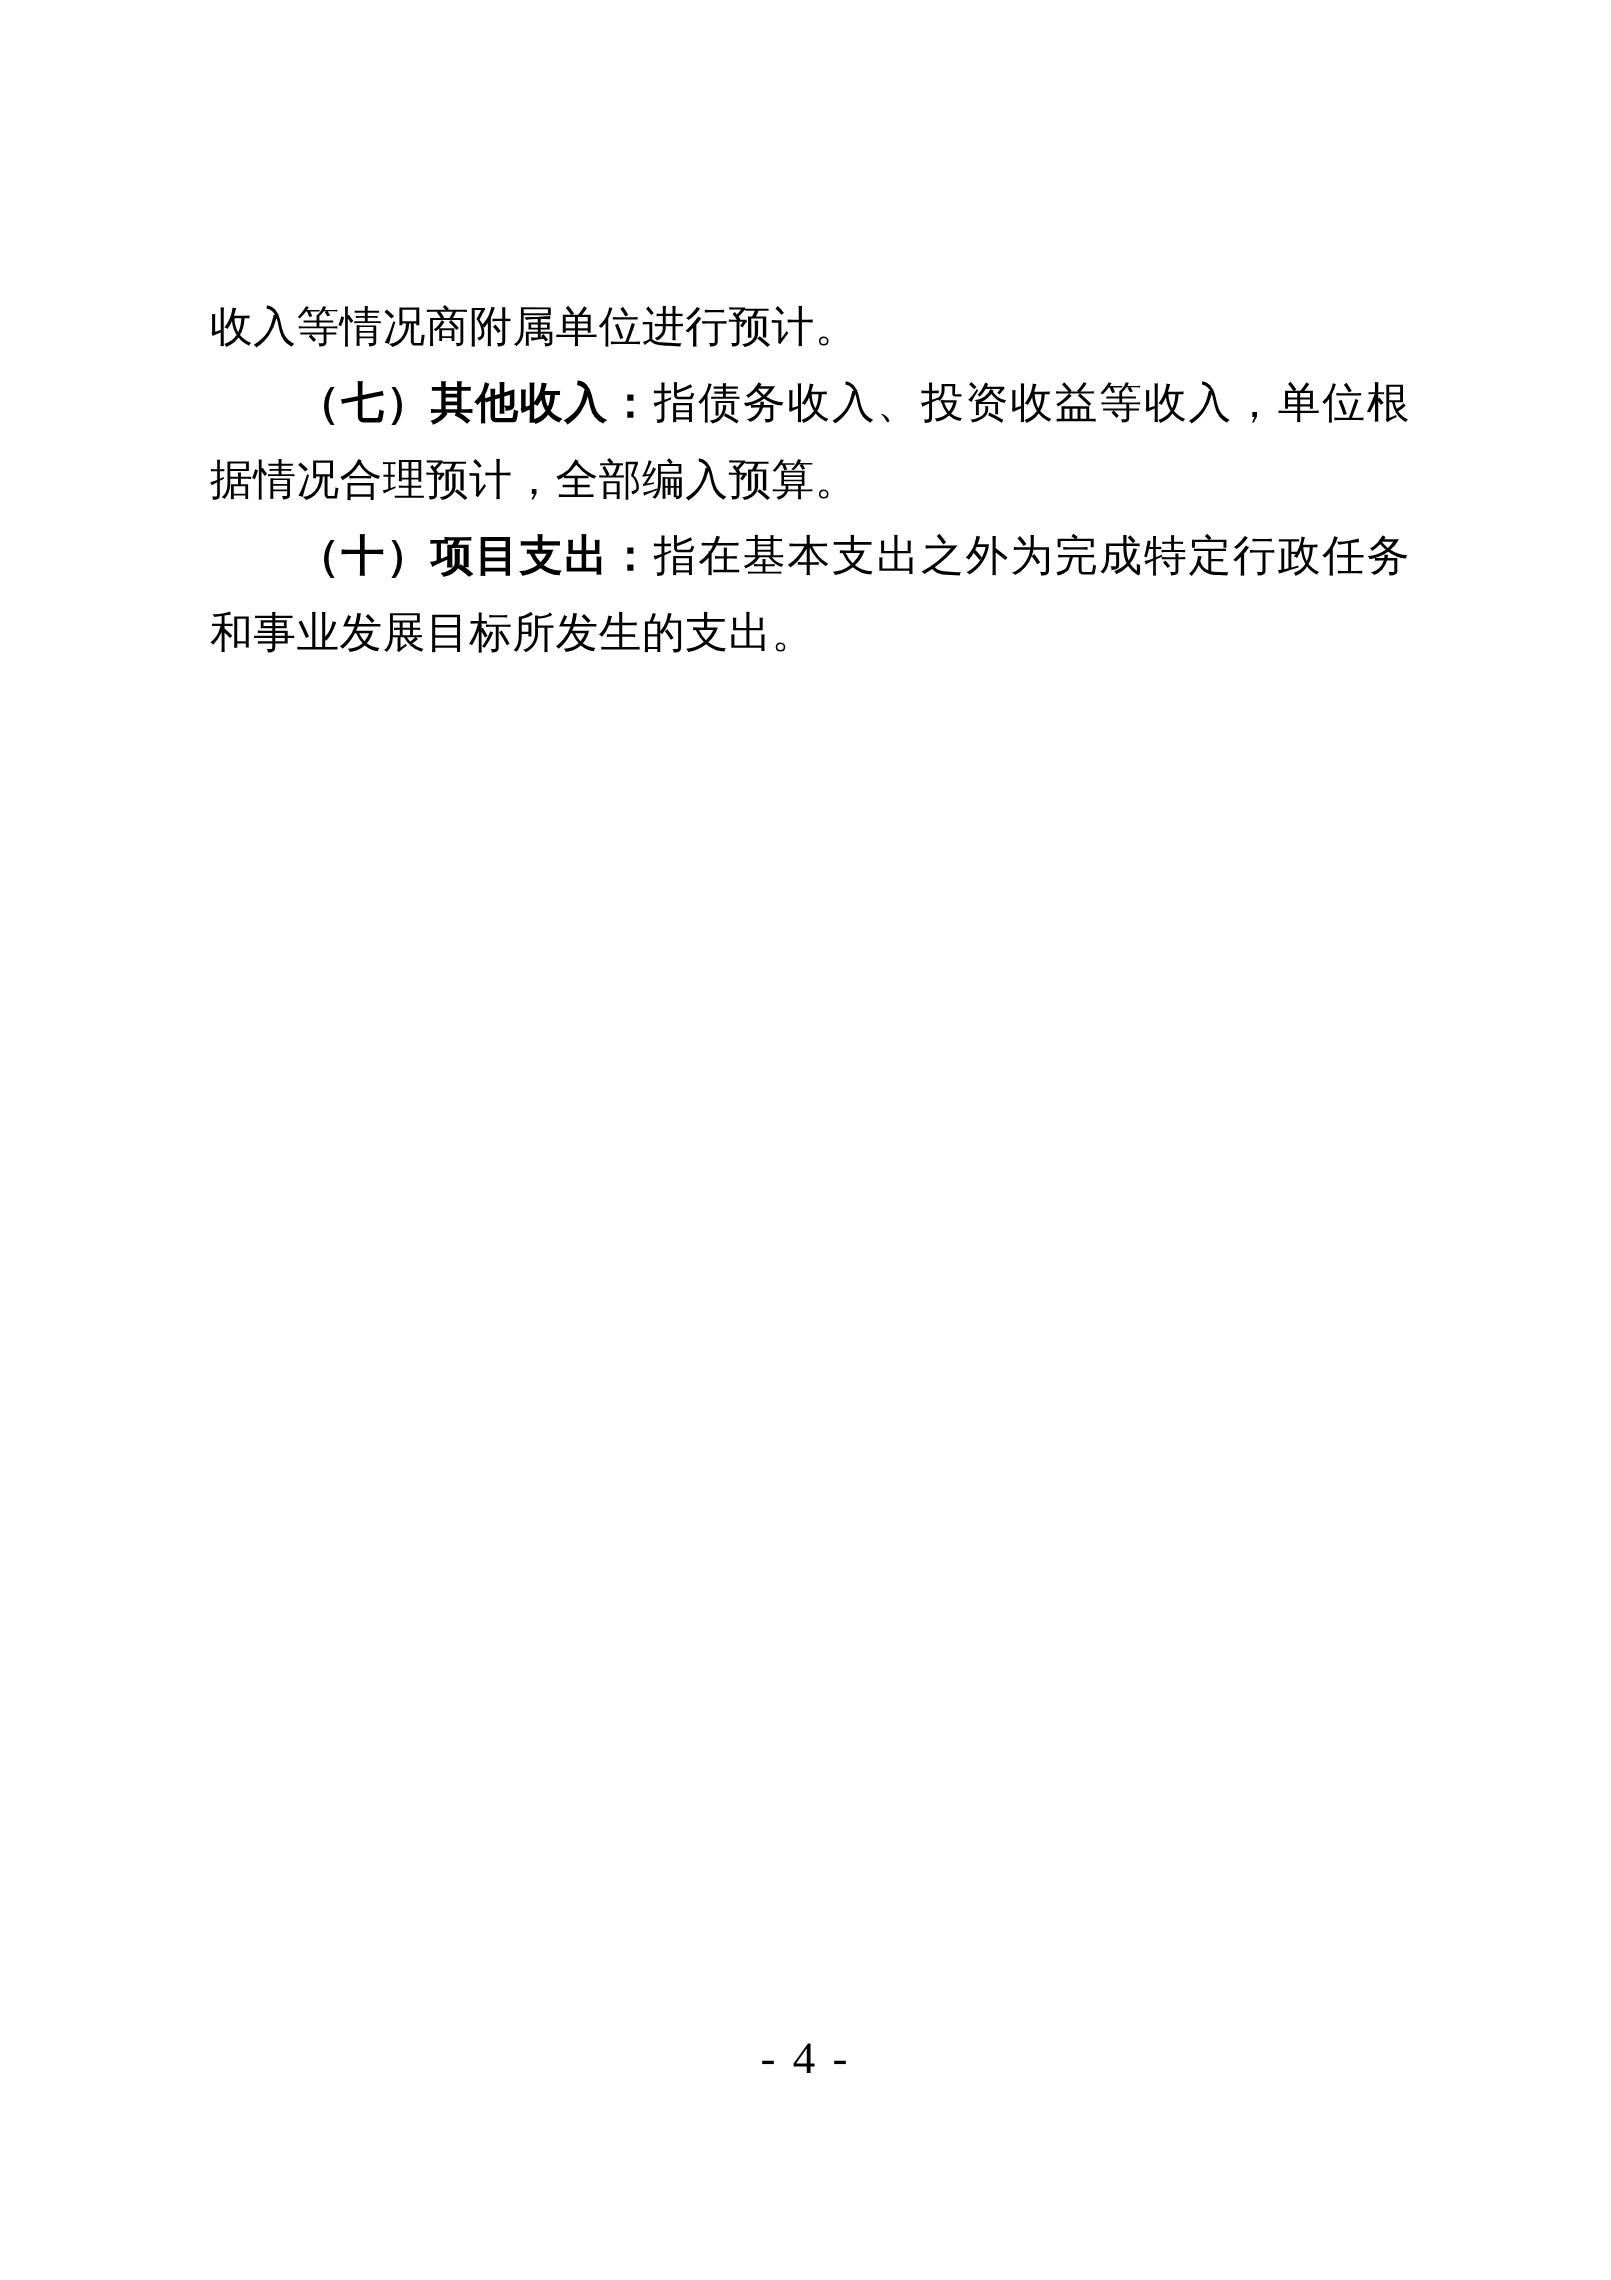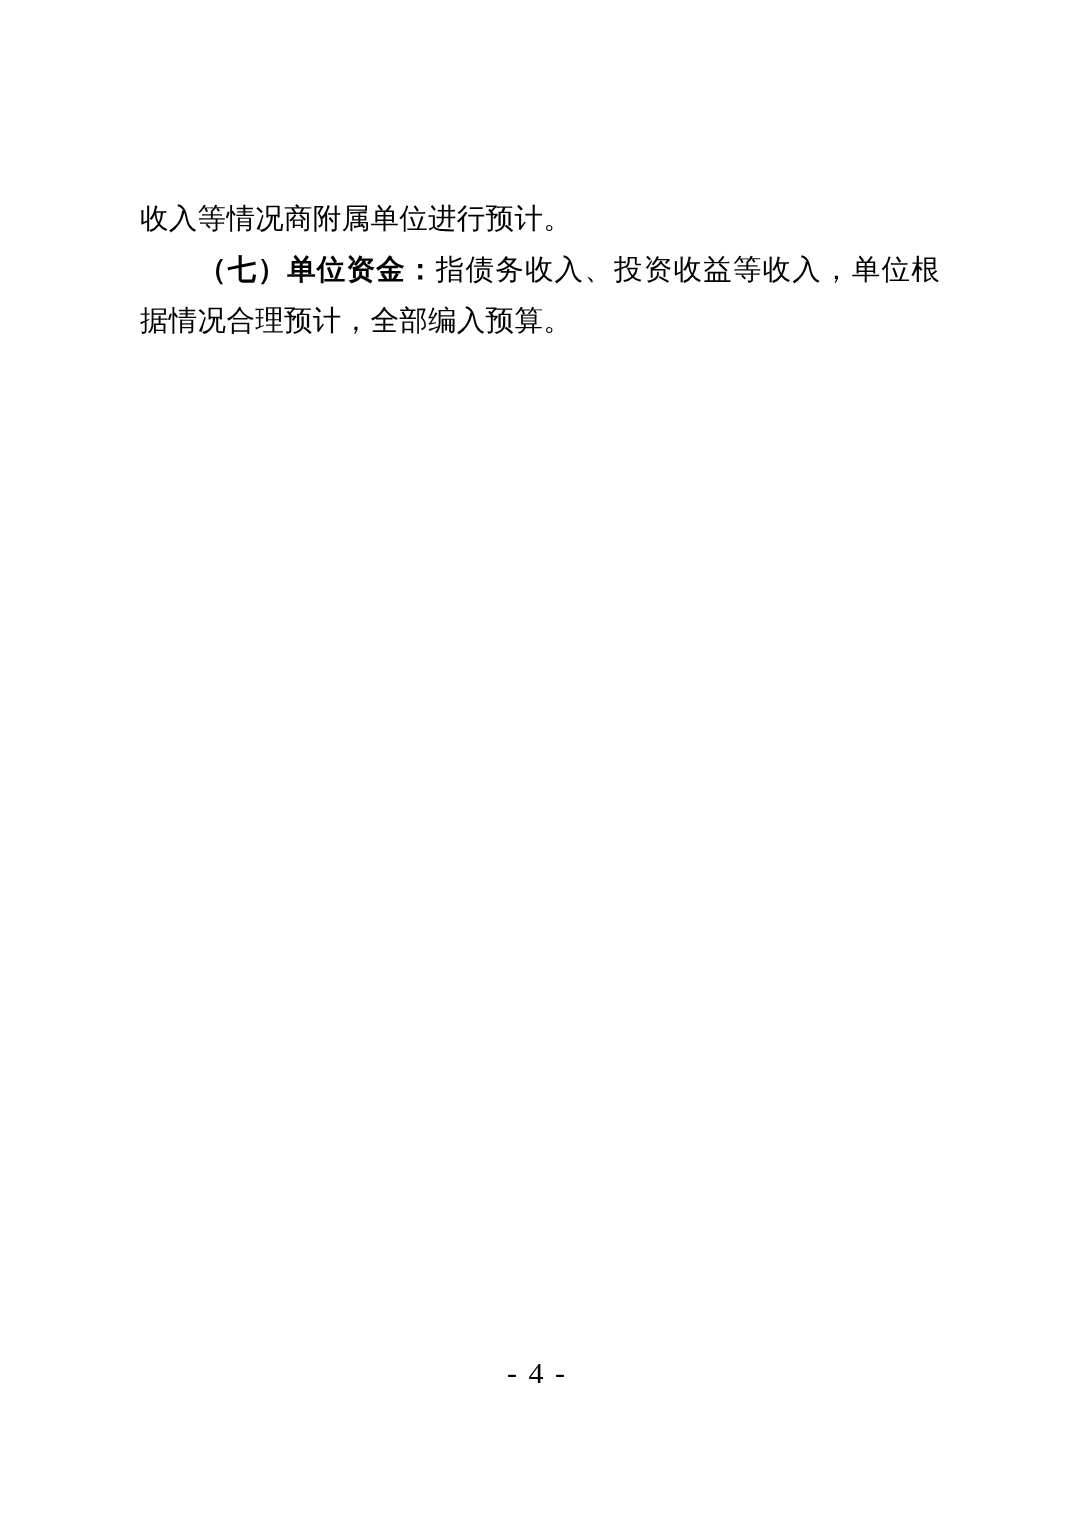--- a/index.html
+++ b/index.html
@@ -47,16 +47,17 @@
     line-height: 51px;
     letter-spacing: 2px;
   }
 </style>
 </head>
 <body>
 
 <div class="page">
   <div class="content">
       <p class="para"><span class="lead"></span><span>收入等情况商附属单位进行预计。</span></p>
-      <p class="para indent"><span class="lead">（七）单位资金：</span><span>指债务收入、投资收益等收入，单位根据情况合理预计，全部编入预算。</span></p>
+      <p class="para indent"><span class="lead">（七）其他收入：</span><span>指债务收入、投资收益等收入，单位根据情况合理预计，全部编入预算。</span></p>
+      <p class="para indent"><span class="lead">（十）项目支出：</span><span>指在基本支出之外为完成特定行政任务和事业发展目标所发生的支出。</span></p>
     </div>
   <div class="page-number">- 4 -</div>
 </div>
 
 </body></html>

